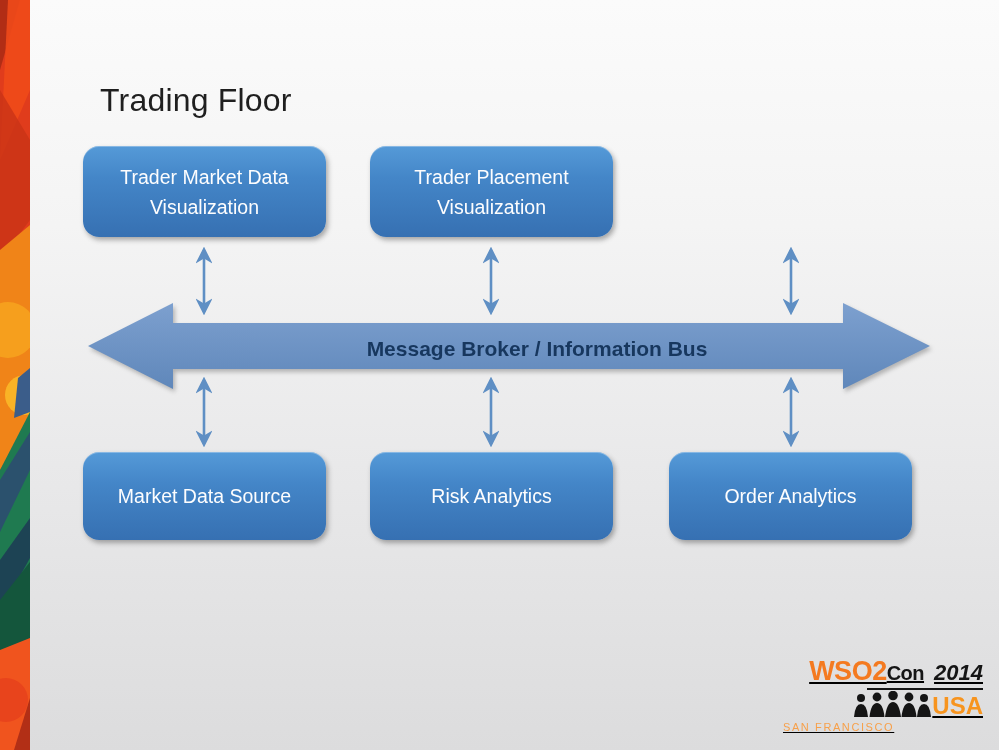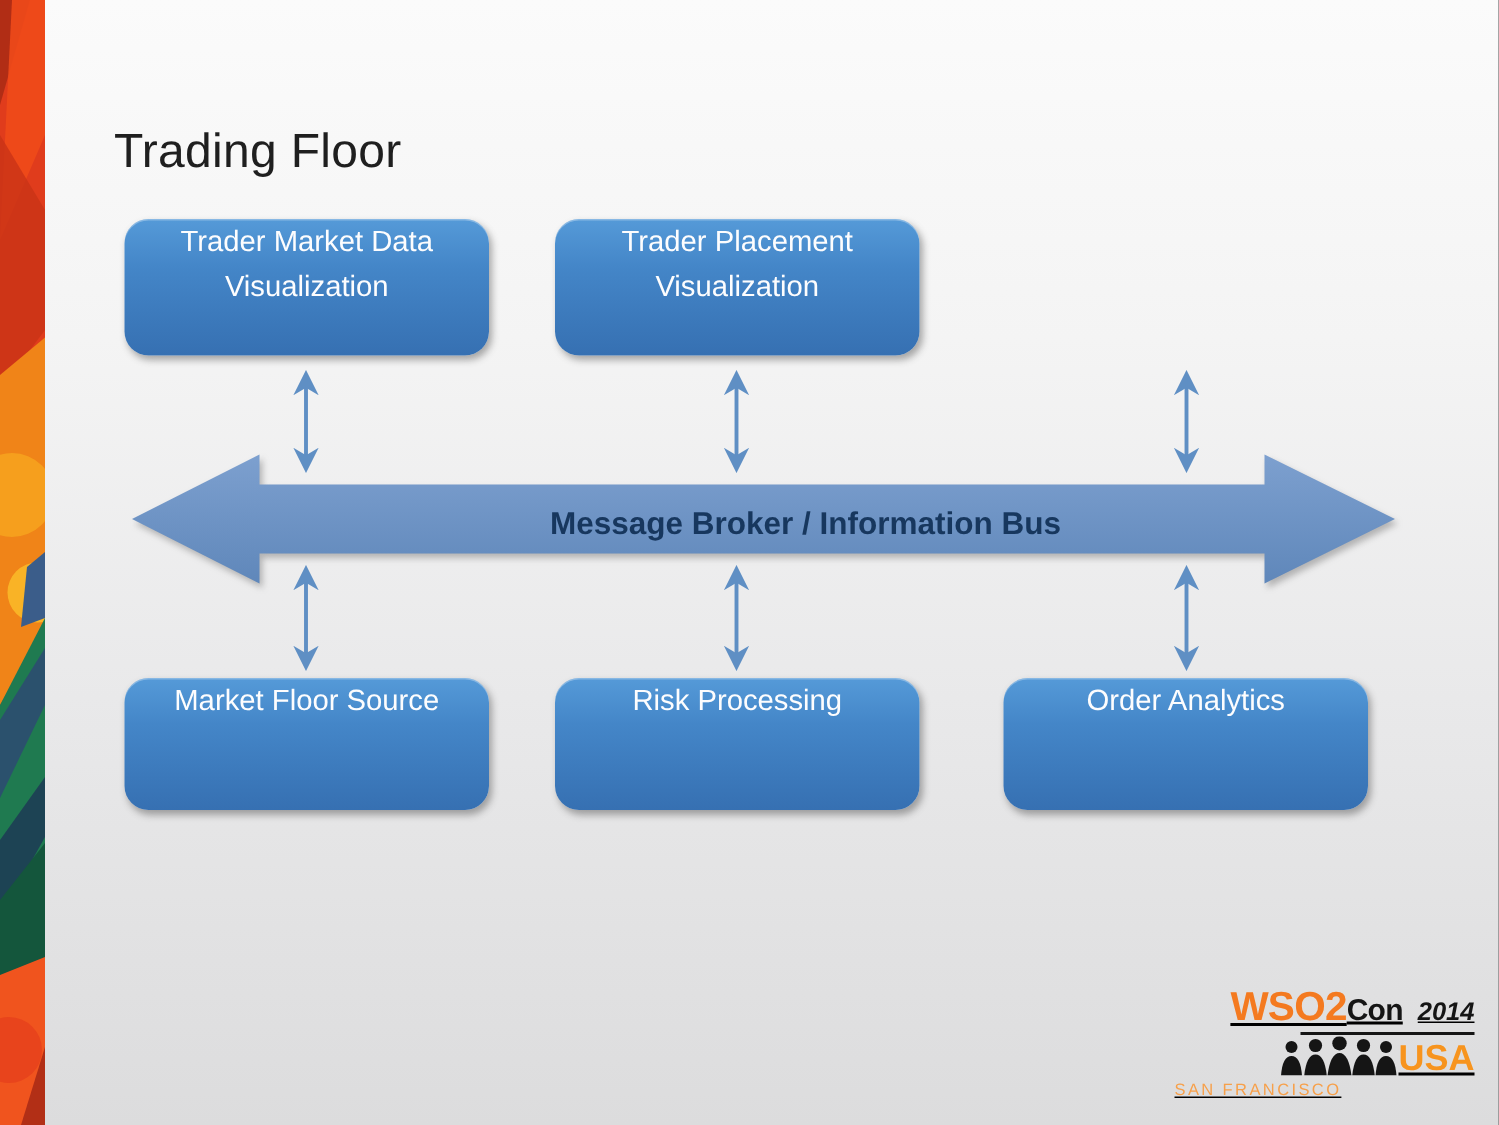--- a/index.html
+++ b/index.html
@@ -8,49 +8,49 @@
     width:999px;height:750px;
     overflow:hidden;
     font-family:"Liberation Sans", sans-serif;
     background:linear-gradient(180deg,#fbfbfb 0%,#f4f4f4 30%,#e9e9ea 62%,#dcdcdd 100%);
   }
   
   .strip{position:absolute;left:0;top:0;width:30px;height:750px;}
   .strip svg{display:block;}
   
   .title{
-    position:absolute;left:76px;top:82px;
+    position:absolute;left:100px;top:82px;
     font-size:32px;color:#1f1f1f;letter-spacing:0.2px;
   }
   
   .node{
     position:absolute;width:243px;
     border-radius:16px;
     background:linear-gradient(180deg,#559ad8 0%,#4486c8 35%,#3670b2 100%);
     box-shadow:2px 3px 5px rgba(70,70,70,.45), inset 0 1px 0 rgba(255,255,255,.30);
-    display:flex;justify-content:center;
+    display:flex;align-items:center;justify-content:center;
     text-align:center;color:#fdfdfe;font-size:19.5px;line-height:30px;
   }
   .node .lbl{padding:0 18px;}
   .row-top{top:146px;height:91px;}
   .row-bottom{top:452px;height:88px;}
   .col1{left:83px;} .col2{left:370px;} .col3{left:669px;}
   
   .overlay{position:absolute;left:0;top:0;}
   .bus{filter:drop-shadow(2px 3px 2px rgba(90,90,90,.40));}
   .bus-label{
     font-family:"Liberation Sans", sans-serif;
     font-size:21px;font-weight:600;fill:#17375e;
   }
   
   .logo{position:absolute;top:656px;right:16px;width:200px;text-decoration:underline;}
   .logo-row1{display:flex;justify-content:flex-end;align-items:baseline;}
   .logo-wso2{color:#f47a20;font-weight:bold;font-size:27px;letter-spacing:-0.5px;}
   .logo-con{color:#151515;font-weight:bold;font-size:20px;letter-spacing:-0.5px;}
-  .logo-year{color:#151515;font-weight:bold;font-style:italic;font-size:17px;margin-left:10px;text-align:right;}
+  .logo-year{color:#151515;font-weight:bold;font-style:italic;font-size:22px;margin-left:10px;text-align:right;}
   .logo-rule{height:2px;background:#151515;width:116px;margin:1px 0 0 auto;}
   .logo-row2{display:flex;justify-content:flex-end;align-items:flex-end;margin-top:1px;}
   .logo-usa{color:#f7941e;font-weight:bold;font-size:24px;line-height:22px;}
   .logo-city{color:#f7a04a;font-size:11px;letter-spacing:1.6px;text-align:left;margin-top:4px;}
 </style>
 </head>
 <body>
 
 <div class="slide">
 
@@ -106,24 +106,24 @@
     </div>
   </div>
   <div class="node row-top col2">
     <div class="lbl">
       <span>Trader Placement</span><br>
       <span>Visualization</span>
     </div>
   </div>
 
   <div class="node row-bottom col1">
-    <div class="lbl">Market Floor Source</div>
+    <div class="lbl">Market Data Source</div>
   </div>
   <div class="node row-bottom col2">
-    <div class="lbl">Risk Processing</div>
+    <div class="lbl">Risk Analytics</div>
   </div>
   <div class="node row-bottom col3">
     <div class="lbl">Order Analytics</div>
   </div>
 
   <div class="logo">
     <div class="logo-row1">
       <span class="logo-wso2">WSO2</span>
       <span class="logo-con">Con</span>
       <span class="logo-year">2014</span>

